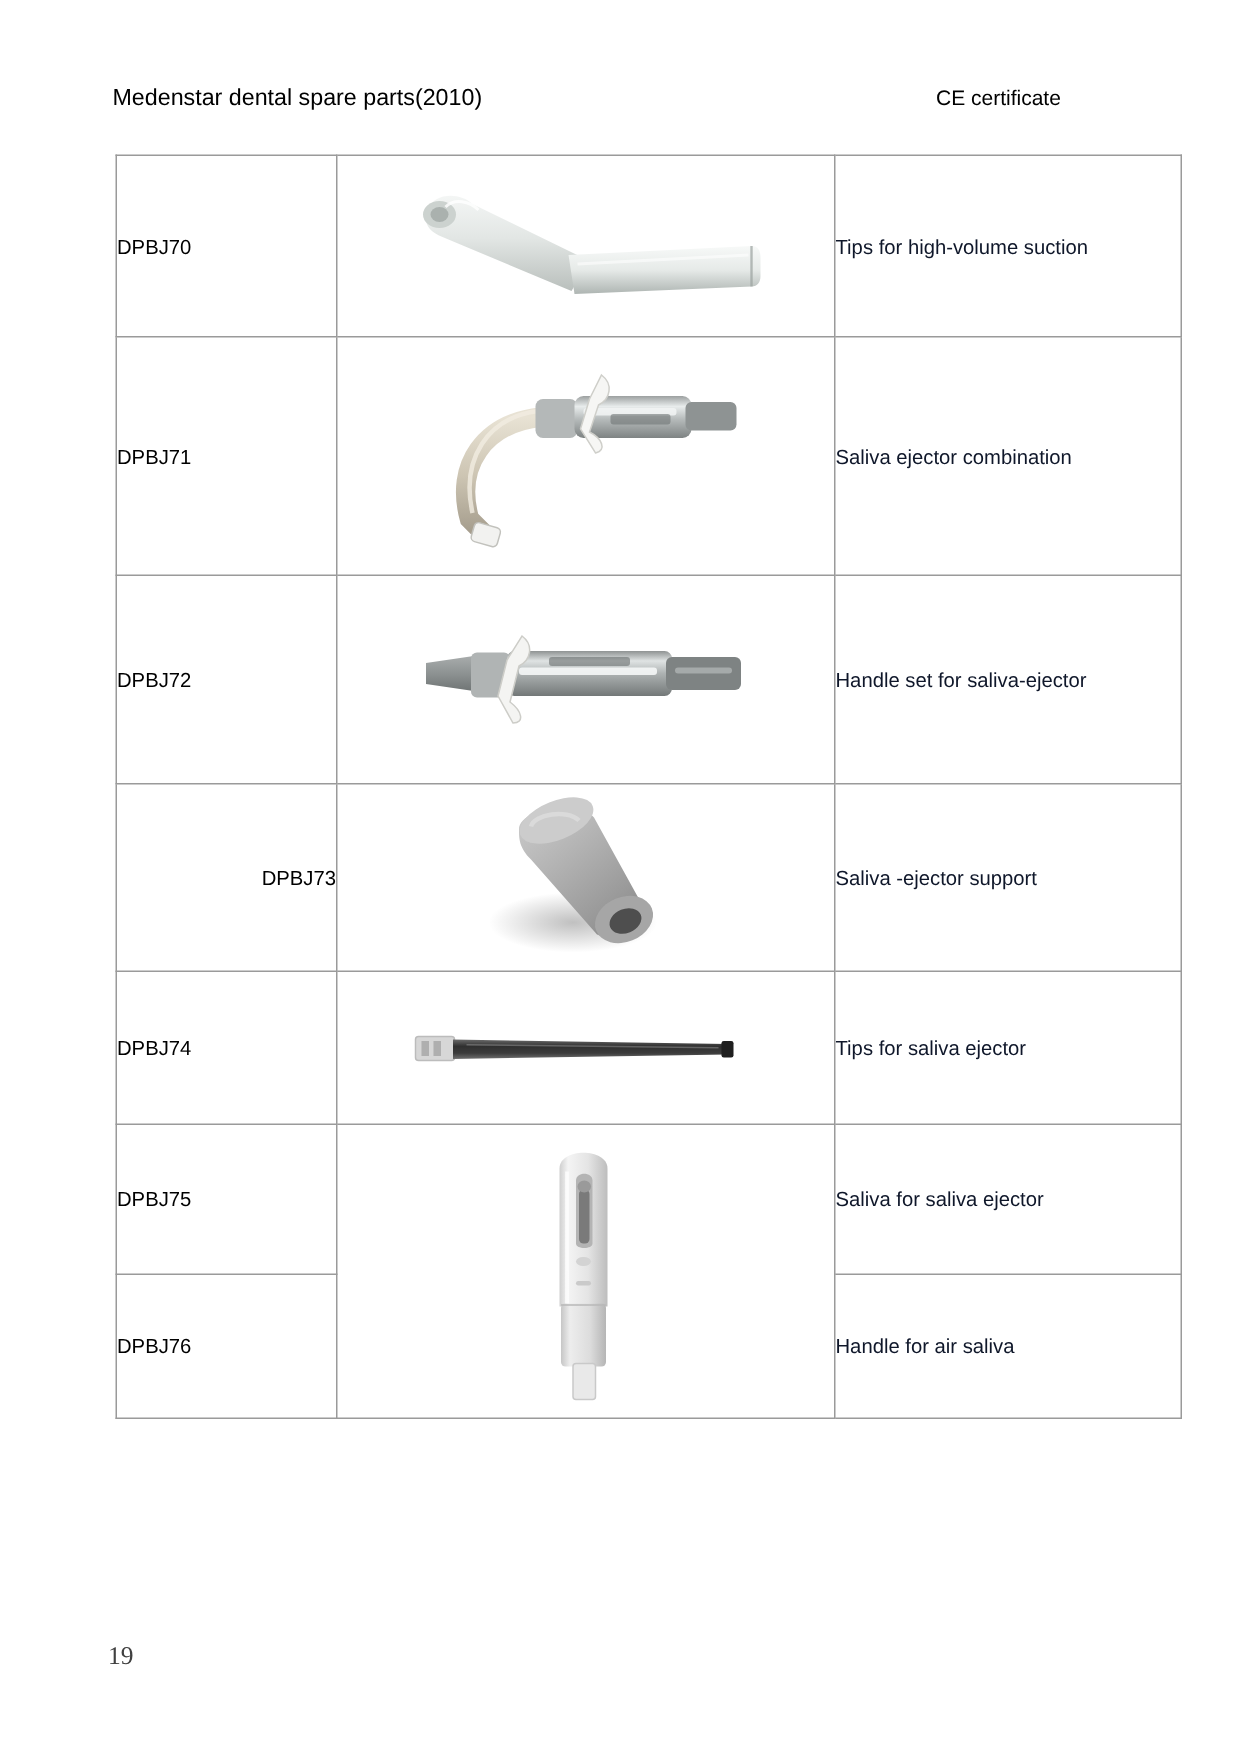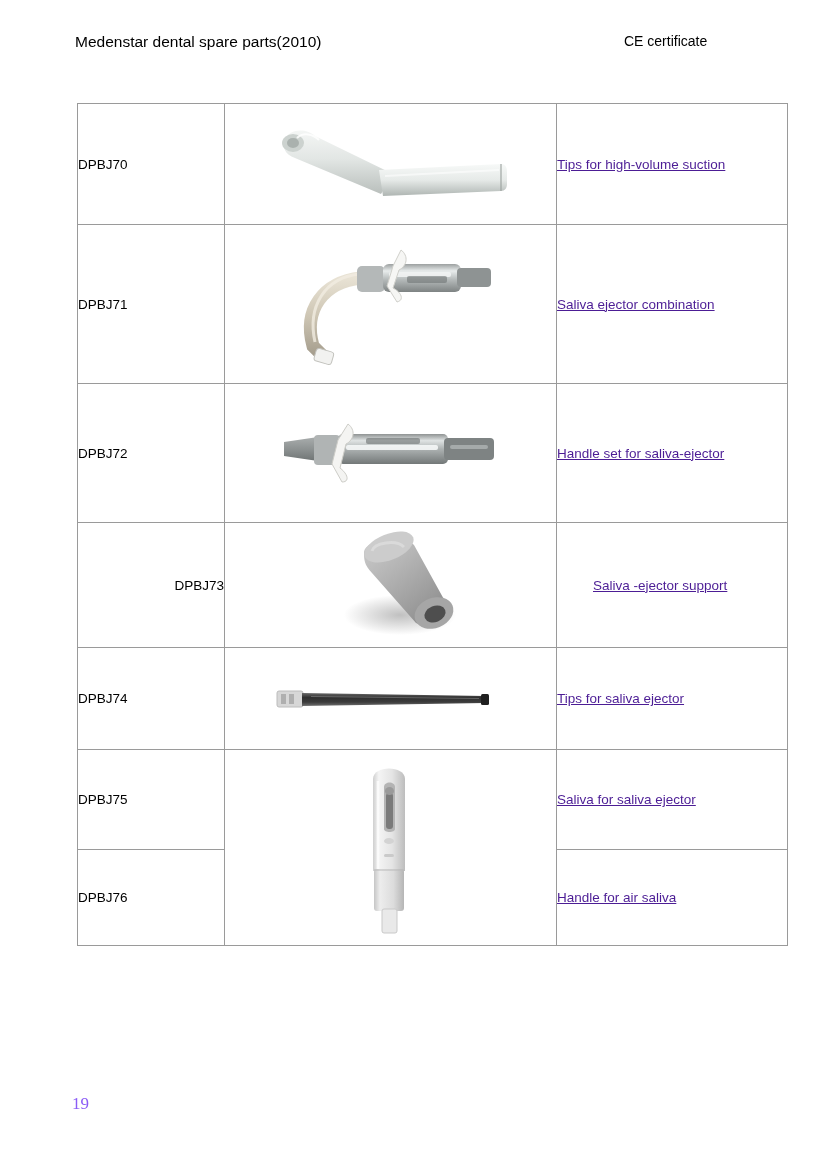--- a/index.html
+++ b/index.html
@@ -14,21 +14,21 @@
     position: relative;
     font-family: "Liberation Sans", sans-serif;
     color: #000000;
     overflow: hidden;
   }
 
   
   .page-header {
     position: absolute;
     left: 0;
-    top: 32px;
+    top: 56px;
     width: 827px;
     height: 34px;
   }
   .header-left {
     position: absolute;
     left: 75px;
     top: 0;
     font-size: 15.5px;
     line-height: 20px;
     white-space: nowrap;
@@ -61,55 +61,54 @@
   .col-desc  { width: 231px; }
 
   .code-cell {
     font-size: 13.5px;
     padding-left: 14px;
     color: #000;
   }
   .desc-cell {
     font-size: 13.5px;
     padding-left: 5px;
-    color: #4c1d95;
-    text-decoration: underline;
+    color: #0f172a;
   }
   .image-cell {
     text-align: center;
   }
   .img-wrap {
     position: relative;
     width: 100%;
     height: 100%;
     display: flex;
     align-items: center;
     justify-content: center;
   }
 
   
   .r-70 td { height: 120px; }
   .r-71 td { height: 158px; }
   .r-72 td { height: 138px; }
-  .r-73 td { height: 124px; padding-left: 36px; }
+  .r-73 td { height: 124px; }
   .r-74 td { height: 101px; }
   .r-75 td { height: 99px; }
   .r-76 td { height: 95px; }
 
   
   .prod-svg { display: block; }
 
   
   .page-number {
     position: absolute;
     left: 72px;
     top: 1094px;
     font-family: "Liberation Serif", serif;
     font-size: 17px;
-    color: #8b5cf6;
+    color: #404040;
   }
 </style>
 </head>
 <body>
 
 <div class="page-header">
   <div class="header-left">Medenstar dental spare parts(2010)</div>
   <div class="header-right">CE certificate</div>
 </div>
 

